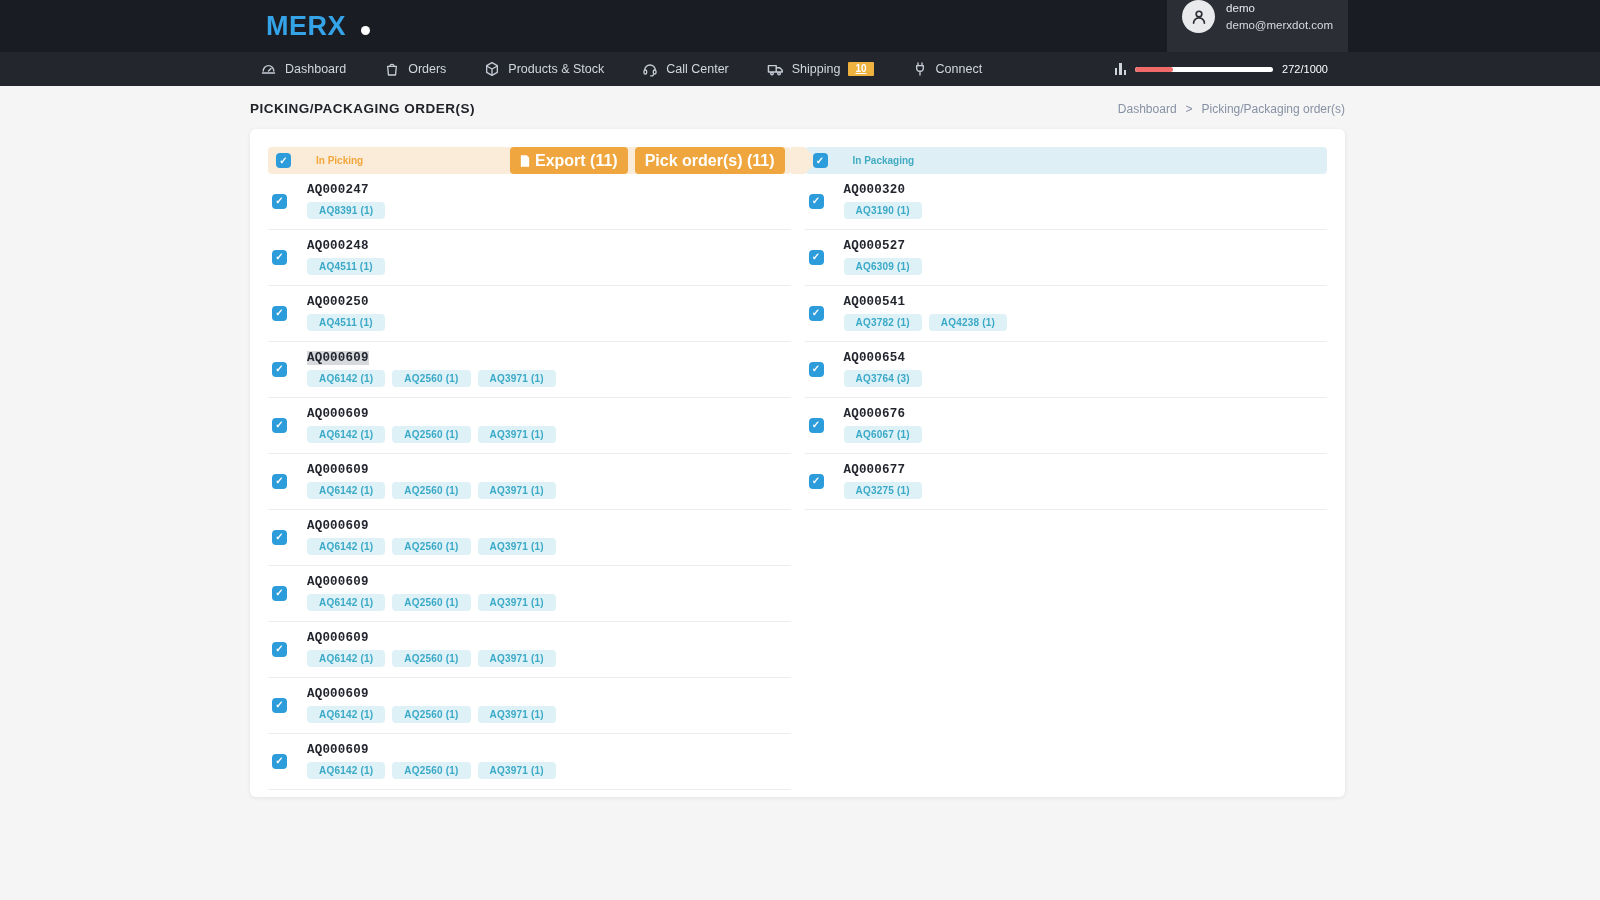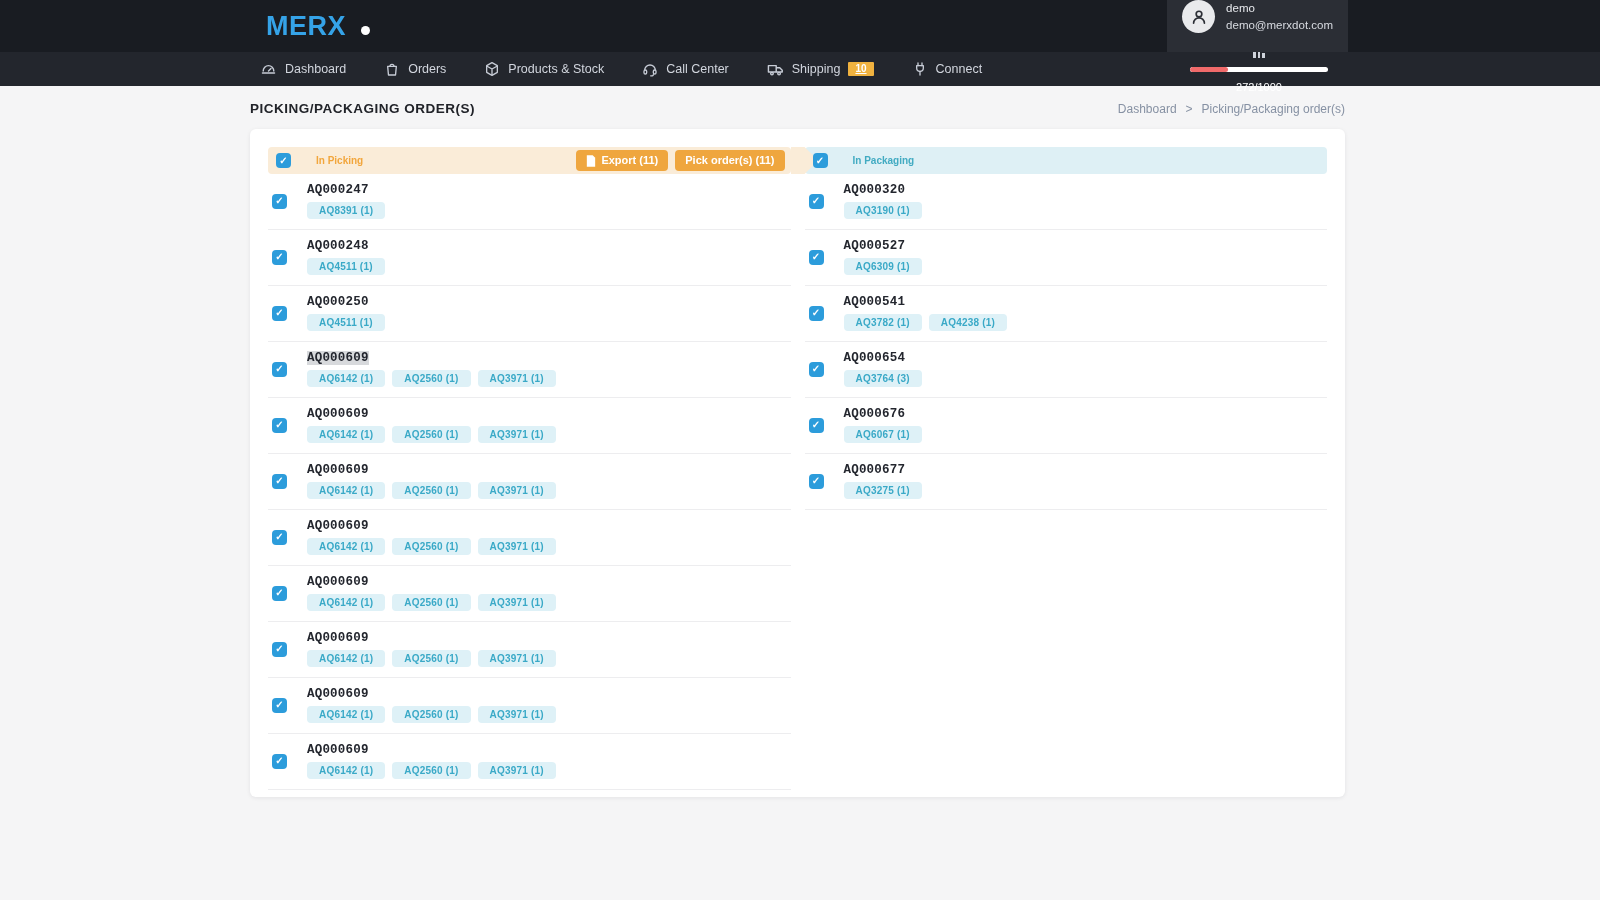--- a/index.html
+++ b/index.html
@@ -32,21 +32,21 @@
   }
   .nav-item {
     display: flex; align-items: center; gap: 8px;
     color: #d2d6de; font-size: 12.5px; margin-right: 38px; cursor: pointer;
   }
   .nav-item svg { stroke: #c7ccd6; }
   .badge {
     background: #f0b23f; color: #fff; font-size: 10px; font-weight: 700;
     border-radius: 1px; padding: 2px 7px; line-height: 1; text-decoration: underline;
   }
-  .usage { margin-left: auto; margin-right: 272px; display: flex; align-items: center; gap: 9px; flex-direction: column; }
+  .usage { margin-left: auto; margin-right: 272px; display: flex; align-items: center; gap: 9px; }
   .stats-icon { display: flex; align-items: flex-end; gap: 2px; height: 12px; }
   .stats-icon i { width: 2.5px; background: #cfd3db; display: block; }
   .stats-icon i:nth-child(1){ height: 7px; }
   .stats-icon i:nth-child(2){ height: 12px; }
   .stats-icon i:nth-child(3){ height: 5px; }
   .progress { width: 138px; height: 5px; border-radius: 3px; background: #ffffff; overflow: hidden; }
   .progress-fill { height: 100%; background: #f06a6a; border-radius: 3px; }
   .usage-label { color: #fff; font-size: 11px; }
   
   .content { width: 1095px; margin-left: 250px; }
@@ -72,21 +72,21 @@
     content: ''; position: absolute; left: -14px; top: 0; width: 28px; height: 100%;
     background: #faecd8;
     clip-path: polygon(0 0, 50% 0, 100% 50%, 50% 100%, 0 100%);
   }
   .col-title { font-weight: 700; font-size: 10px; margin-left: 25px; }
   .picking .col-title { color: #f2a63c; }
   .packaging .col-title { color: #42abc2; position: relative; z-index: 1; }
   .header-actions { margin-left: auto; display: flex; gap: 7px; }
   .btn {
     border: none; border-radius: 4px; color: #fff; font-weight: 700;
-    font-size: 11px; padding: 4px 10px; display: inline-flex; align-items: center; gap: 5px;
+    font-size: 16px; padding: 4px 10px; display: inline-flex; align-items: center; gap: 5px;
     font-family: "Liberation Sans", sans-serif; cursor: pointer; line-height: 1.2;
   }
   .btn-amber { background: #efa63e; }
   .btn-teal  { background: #3b9fb5; }
   .btn svg { display: block; }
   
   .order-row { display: flex; align-items: center; padding: 9px 0 10px; border-bottom: 1px solid #ededef; }
   .checkbox {
     width: 15px; height: 15px; border-radius: 4px; background: #2c9cdb;
     color: #fff; display: flex; align-items: center; justify-content: center;

